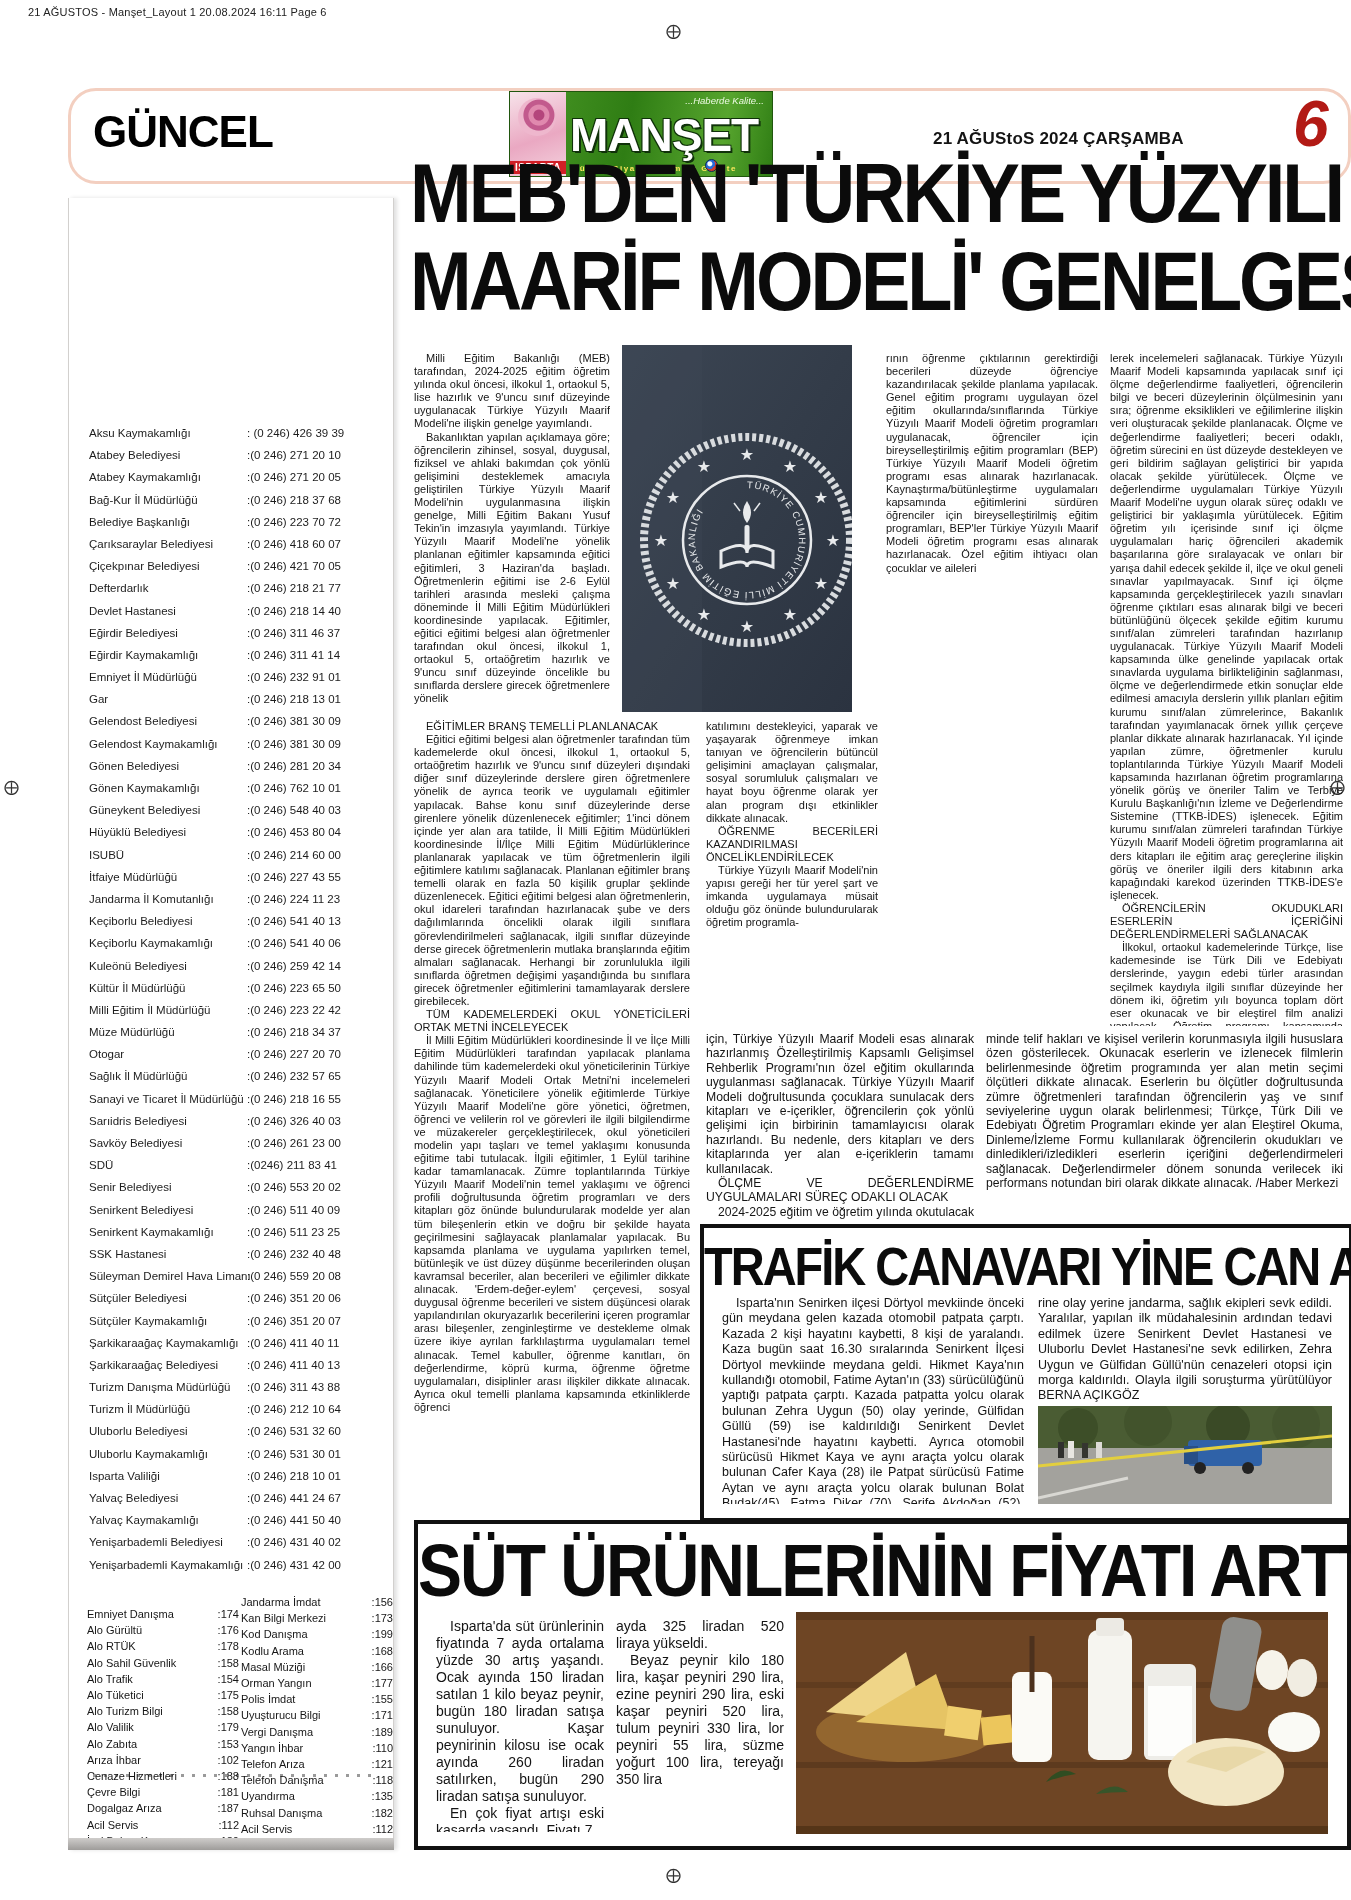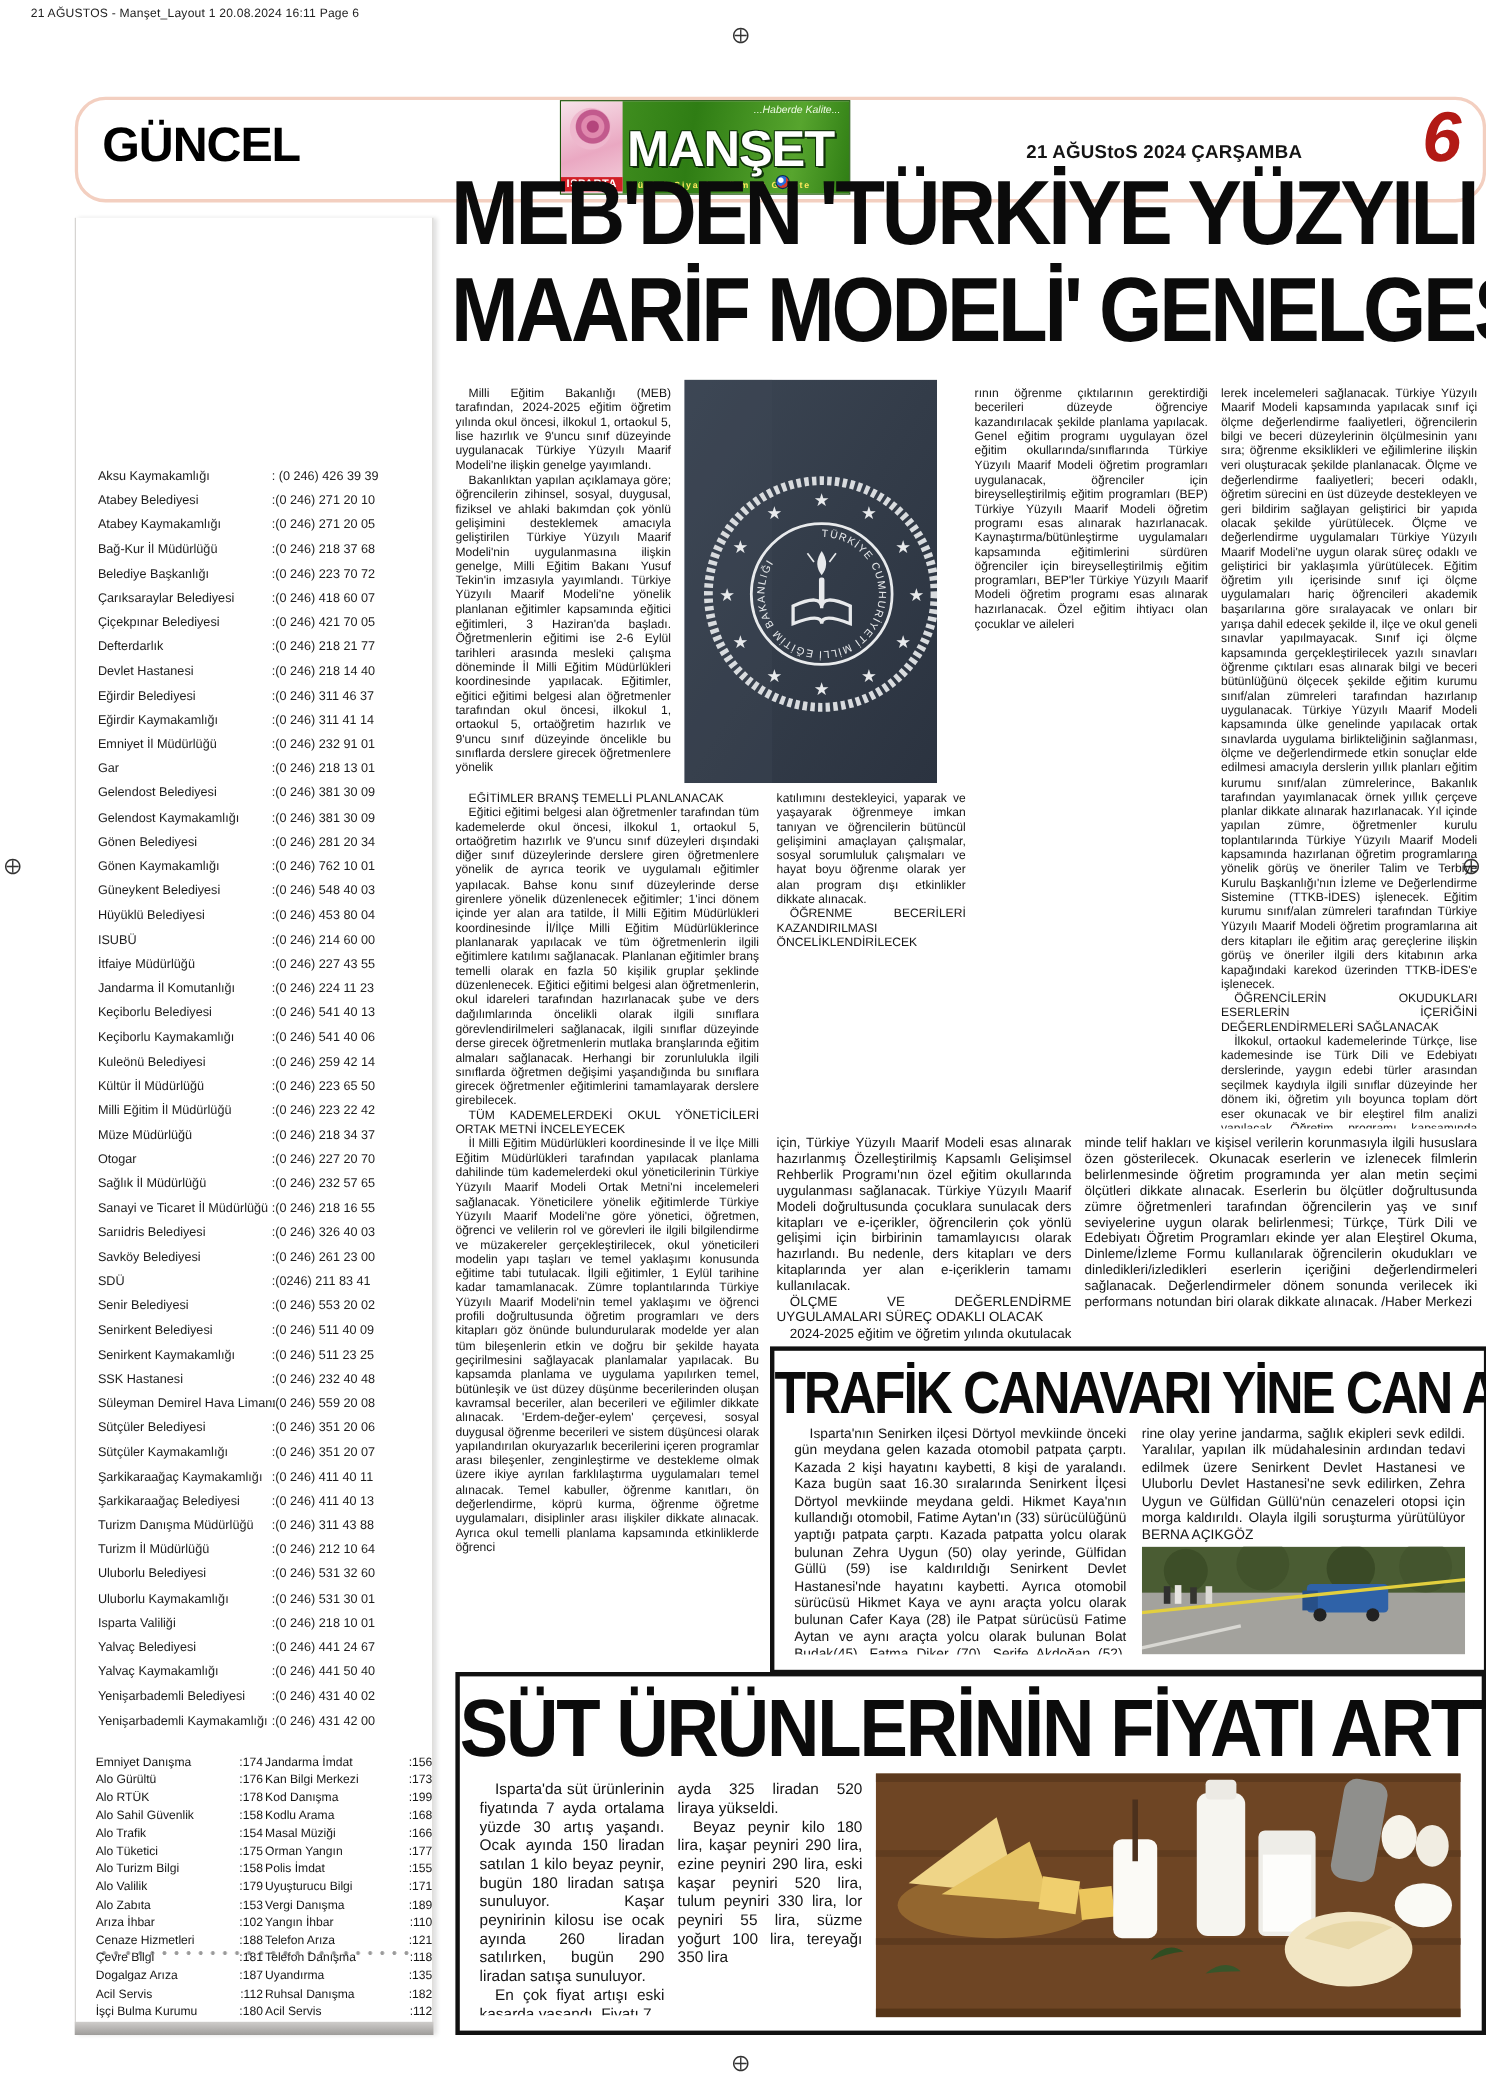--- a/index.html
+++ b/index.html
@@ -37,21 +37,21 @@
   .brush-label{position:absolute;color:#fff;font-weight:400;letter-spacing:.5px;}
   .bl1{left:26px;top:60px;font-size:27px;}
   .bl2{left:44px;top:112px;font-size:28px;}
   .phone-list{position:absolute;left:0;top:192px;width:100%;padding:24px 0 0 0;margin-top:13px;}
   .phone-row{position:relative;height:22.2px;font-size:11.5px;color:#1c1c1c;}
   .phone-row .nm{position:absolute;left:20px;white-space:nowrap;}
   .phone-row .no{position:absolute;left:178px;white-space:nowrap;}
   .dots{left:20px;top:1574px;width:286px;height:7px;
         background:radial-gradient(circle,#9a9a9a 1.5px,transparent 2px);background-size:11px 7px;background-repeat:repeat-x;}
   .em-col{position:absolute;top:1396px;width:152px;font-size:11px;line-height:16.2px;color:#161616;}
-  .em1{left:18px;} .em2{left:172px;}
+  .em1{left:18px;margin-top:12px;} .em2{left:172px;}
   .em-row{display:flex;white-space:nowrap;}
   .em-row .no{margin-left:auto;}
   .sb-bottom{position:absolute;left:-1px;bottom:0;width:326px;height:12px;background:linear-gradient(180deg,#cfcdcb,#9e9c9a);}
 
   
   .mainline{left:410px;font-size:74px;font-weight:900;letter-spacing:-3px;color:#0b0b0b;transform:scaleY(1.12);transform-origin:top left;white-space:nowrap;}
   .hl1{top:146px;} .hl2{top:234px;}
 
   
   .block{font-size:11px;line-height:13.1px;text-align:justify;color:#151515;overflow:hidden;}
@@ -508,20 +508,21 @@
     </div>
   <div class="abs block b2">
       <div class="subhead">EĞİTİMLER BRANŞ TEMELLİ PLANLANACAK</div>
       <p class="">Eğitici eğitimi belgesi alan öğretmenler tarafından tüm kademelerde okul öncesi, ilkokul 1, ortaokul 5, ortaöğretim hazırlık ve 9'uncu sınıf düzeyleri dışındaki diğer sınıf düzeylerinde derslere giren öğretmenlere yönelik de ayrıca teorik ve uygulamalı eğitimler yapılacak. Bahse konu sınıf düzeylerinde derse girenlere yönelik düzenlenecek eğitimler; 1'inci dönem içinde yer alan ara tatilde, İl Milli Eğitim Müdürlükleri koordinesinde İl/İlçe Milli Eğitim Müdürlüklerince planlanarak yapılacak ve tüm öğretmenlerin ilgili eğitimlere katılımı sağlanacak. Planlanan eğitimler branş temelli olarak en fazla 50 kişilik gruplar şeklinde düzenlenecek. Eğitici eğitimi belgesi alan öğretmenlerin, okul idareleri tarafından hazırlanacak şube ve ders dağılımlarında öncelikli olarak ilgili sınıflara görevlendirilmeleri sağlanacak, ilgili sınıflar düzeyinde derse girecek öğretmenlerin mutlaka branşlarında eğitim almaları sağlanacak. Herhangi bir zorunlulukla ilgili sınıflarda öğretmen değişimi yaşandığında bu sınıflara girecek öğretmenler eğitimlerini tamamlayarak derslere girebilecek.</p>
       <div class="subhead">TÜM KADEMELERDEKİ OKUL YÖNETİCİLERİ ORTAK METNİ İNCELEYECEK</div>
       <p class="">İl Milli Eğitim Müdürlükleri koordinesinde İl ve İlçe Milli Eğitim Müdürlükleri tarafından yapılacak planlama dahilinde tüm kademelerdeki okul yöneticilerinin Türkiye Yüzyılı Maarif Modeli Ortak Metni'ni incelemeleri sağlanacak. Yöneticilere yönelik eğitimlerde Türkiye Yüzyılı Maarif Modeli'ne göre yönetici, öğretmen, öğrenci ve velilerin rol ve görevleri ile ilgili bilgilendirme ve müzakereler gerçekleştirilecek, okul yöneticileri modelin yapı taşları ve temel yaklaşımı konusunda eğitime tabi tutulacak. İlgili eğitimler, 1 Eylül tarihine kadar tamamlanacak. Zümre toplantılarında Türkiye Yüzyılı Maarif Modeli'nin temel yaklaşımı ve öğrenci profili doğrultusunda öğretim programları ve ders kitapları göz önünde bulundurularak modelde yer alan tüm bileşenlerin etkin ve doğru bir şekilde hayata geçirilmesini sağlayacak planlamalar yapılacak. Bu kapsamda planlama ve uygulama yapılırken temel, bütünleşik ve üst düzey düşünme becerilerinden oluşan kavramsal beceriler, alan becerileri ve eğilimler dikkate alınacak. 'Erdem-değer-eylem' çerçevesi, sosyal duygusal öğrenme becerileri ve sistem düşüncesi olarak yapılandırılan okuryazarlık becerilerini içeren programlar arası bileşenler, zenginleştirme ve destekleme olmak üzere ikiye ayrılan farklılaştırma uygulamaları temel alınacak. Temel kabuller, öğrenme kanıtları, ön değerlendirme, köprü kurma, öğrenme öğretme uygulamaları, disiplinler arası ilişkiler dikkate alınacak. Ayrıca okul temelli planlama kapsamında etkinliklerde öğrenci</p>
     </div>
   <div class="abs block b3">
       <p class="noind">katılımını destekleyici, yaparak ve yaşayarak öğrenmeye imkan tanıyan ve öğrencilerin bütüncül gelişimini amaçlayan çalışmalar, sosyal sorumluluk çalışmaları ve hayat boyu öğrenme olarak yer alan program dışı etkinlikler dikkate alınacak.</p>
       <div class="subhead">ÖĞRENME BECERİLERİ KAZANDIRILMASI ÖNCELİKLENDİRİLECEK</div>
+      <p class="">Türkiye Yüzyılı Maarif Modeli'nin yapısı gereği her tür yerel şart ve imkanda uygulamaya müsait olduğu göz önünde bulundurularak öğretim programla-</p>
     </div>
   <div class="abs block b4">
       <p class="noind">rının öğrenme çıktılarının gerektirdiği becerileri düzeyde öğrenciye kazandırılacak şekilde planlama yapılacak. Genel eğitim programı uygulayan özel eğitim okullarında/sınıflarında Türkiye Yüzyılı Maarif Modeli öğretim programları uygulanacak, öğrenciler için bireyselleştirilmiş eğitim programları (BEP) Türkiye Yüzyılı Maarif Modeli öğretim programı esas alınarak hazırlanacak. Kaynaştırma/bütünleştirme uygulamaları kapsamında eğitimlerini sürdüren öğrenciler için bireyselleştirilmiş eğitim programları, BEP'ler Türkiye Yüzyılı Maarif Modeli öğretim programı esas alınarak hazırlanacak. Özel eğitim ihtiyacı olan çocuklar ve aileleri</p>
     </div>
   <div class="abs block b5">
       <p class="noind">lerek incelemeleri sağlanacak. Türkiye Yüzyılı Maarif Modeli kapsamında yapılacak sınıf içi ölçme değerlendirme faaliyetleri, öğrencilerin bilgi ve beceri düzeylerinin ölçülmesinin yanı sıra; öğrenme eksiklikleri ve eğilimlerine ilişkin veri oluşturacak şekilde planlanacak. Ölçme ve değerlendirme faaliyetleri; beceri odaklı, öğretim sürecini en üst düzeyde destekleyen ve geri bildirim sağlayan geliştirici bir yapıda olacak şekilde yürütülecek. Ölçme ve değerlendirme uygulamaları Türkiye Yüzyılı Maarif Modeli'ne uygun olarak süreç odaklı ve geliştirici bir yaklaşımla yürütülecek. Eğitim öğretim yılı içerisinde sınıf içi ölçme uygulamaları hariç öğrencileri akademik başarılarına göre sıralayacak ve onları bir yarışa dahil edecek şekilde il, ilçe ve okul geneli sınavlar yapılmayacak. Sınıf içi ölçme kapsamında gerçekleştirilecek yazılı sınavları öğrenme çıktıları esas alınarak bilgi ve beceri bütünlüğünü ölçecek şekilde eğitim kurumu sınıf/alan zümreleri tarafından hazırlanıp uygulanacak. Türkiye Yüzyılı Maarif Modeli kapsamında ülke genelinde yapılacak ortak sınavlarda uygulama birlikteliğinin sağlanması, ölçme ve değerlendirmede etkin sonuçlar elde edilmesi amacıyla derslerin yıllık planları eğitim kurumu sınıf/alan zümrelerince, Bakanlık tarafından yayımlanacak örnek yıllık çerçeve planlar dikkate alınarak hazırlanacak. Yıl içinde yapılan zümre, öğretmenler kurulu toplantılarında Türkiye Yüzyılı Maarif Modeli kapsamında hazırlanan öğretim programlarına yönelik görüş ve öneriler Talim ve Terbiye Kurulu Başkanlığı'nın İzleme ve Değerlendirme Sistemine (TTKB-İDES) işlenecek. Eğitim kurumu sınıf/alan zümreleri tarafından Türkiye Yüzyılı Maarif Modeli öğretim programlarına ait ders kitapları ile eğitim araç gereçlerine ilişkin görüş ve öneriler ilgili ders kitabının arka kapağındaki karekod üzerinden TTKB-İDES'e işlenecek.</p>
       <div class="subhead">ÖĞRENCİLERİN OKUDUKLARI ESERLERİN İÇERİĞİNİ DEĞERLENDİRMELERİ SAĞLANACAK</div>
       <p class="">İlkokul, ortaokul kademelerinde Türkçe, lise kademesinde ise Türk Dili ve Edebiyatı derslerinde, yaygın edebi türler arasından seçilmek kaydıyla ilgili sınıflar düzeyinde her dönem iki, öğretim yılı boyunca toplam dört eser okunacak ve bir eleştirel film analizi yapılacak. Öğretim programı kapsamında değerlendirmeye tabi olacak dört eserin dışında da öğrencilerin kitap okuması teşvik edilecek. Söz konusu eserlerin seçi-</p>
     </div>
   <div class="abs block b6">

